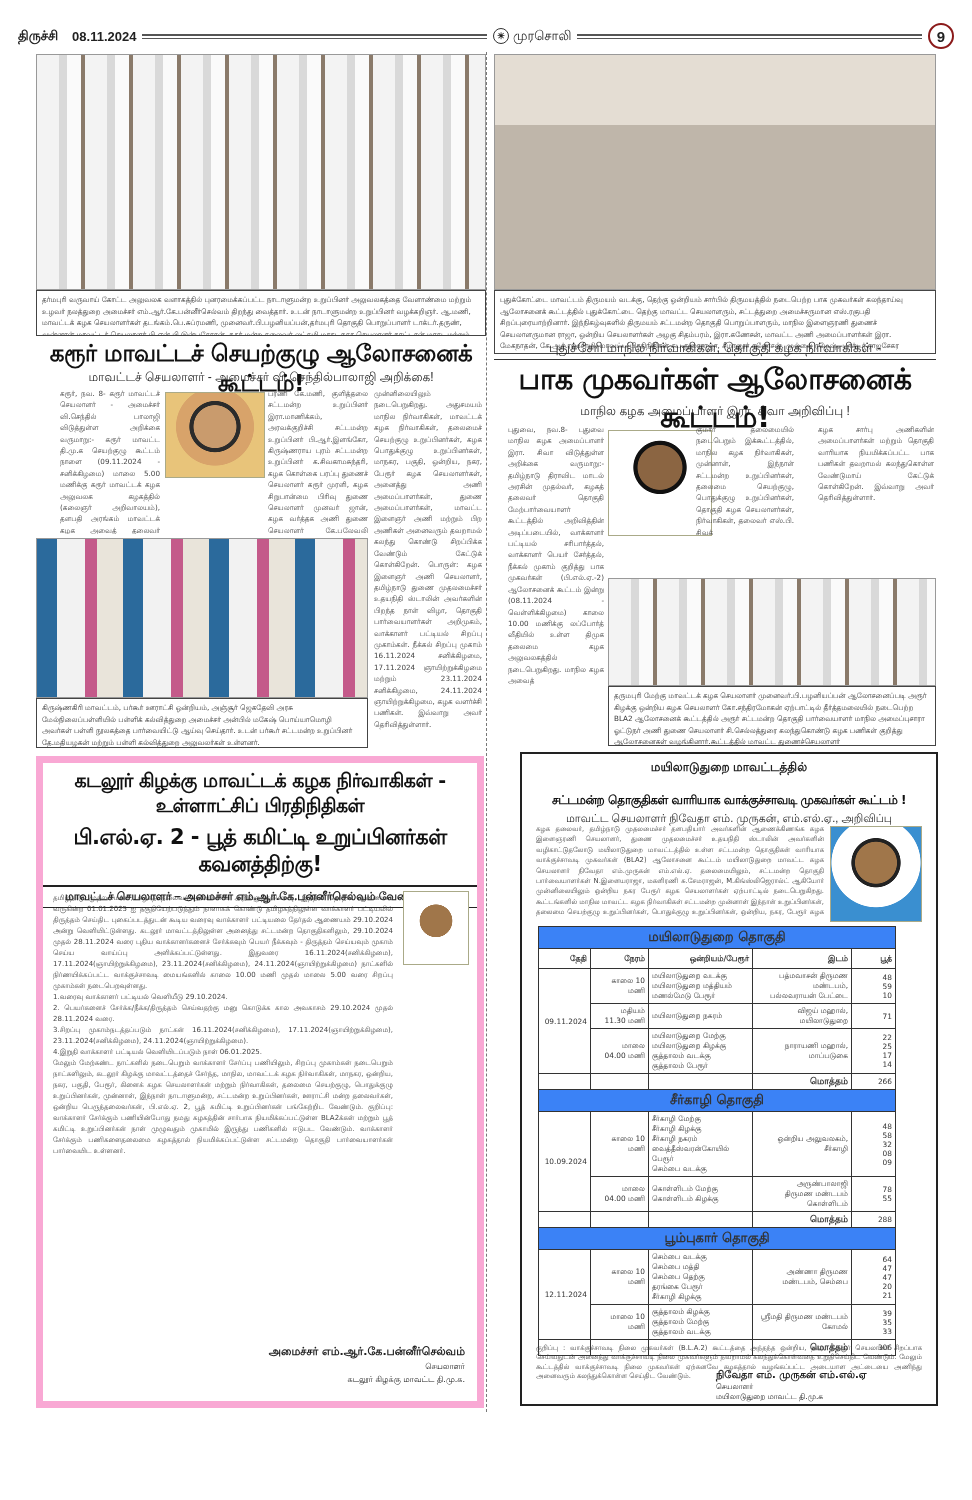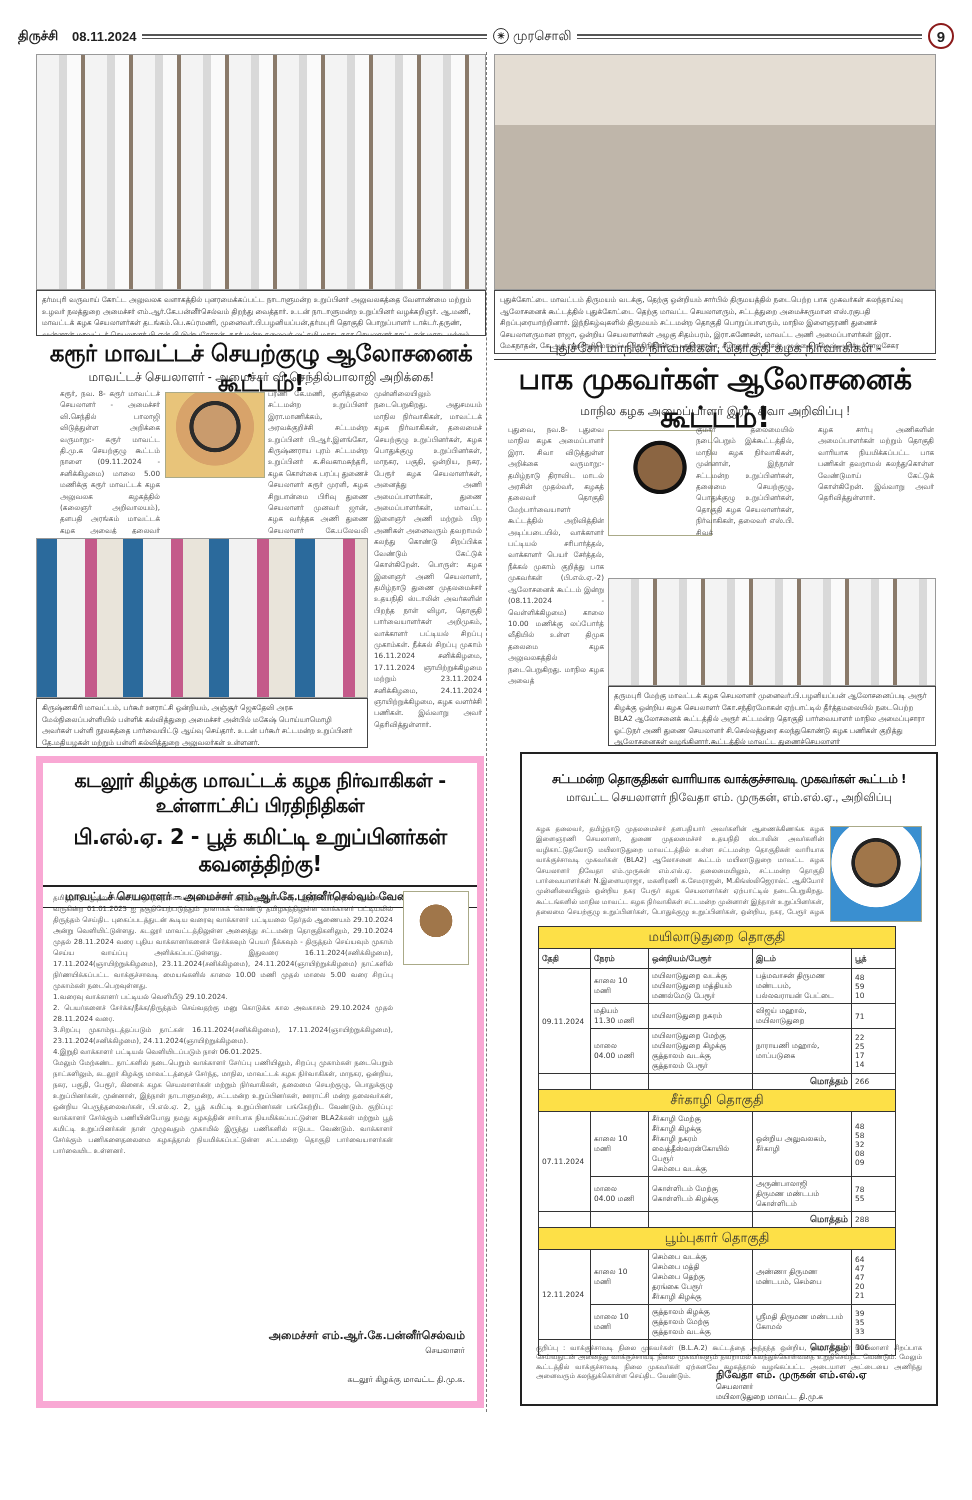--- a/index.html
+++ b/index.html
@@ -14,23 +14,23 @@
 .cap{border:1px solid #444;font-size:7.2px;line-height:11.5px;padding:3px 5px;background:#fff;color:#333;overflow:hidden}
 .vdash{border-left:1.5px dashed #777}
 .h-big{font-family:"DejaVu Sans",sans-serif;font-weight:900;color:#111;text-align:center;letter-spacing:-0.5px}
 .sub{font-family:"Liberation Sans",sans-serif;text-align:center;color:#222}
 .col{font-size:7.2px;line-height:11.4px;color:#444;text-align:justify;overflow:hidden}
 .portrait{background:radial-gradient(circle at 50% 40%,#c99b6d 0 30%,#2b2b2b 31% 36%,#d8a36a 37% 55%,#e8c47a 56%);border:1px solid #aa8}
 .portrait.blue{background:radial-gradient(circle at 50% 38%,#a0764a 0 28%,#222 29% 33%,#fff 34% 60%,#3a8fd0 61%)}
 .portrait.white{background:radial-gradient(circle at 50% 35%,#8b6542 0 26%,#111 27% 31%,#fff 32%)}
 .box{border:7px solid #f9a8d4}
 table{border-collapse:collapse;width:100%;font-size:7.4px;color:#333}
-td,th{border:1px solid #333;padding:2px 3px;text-align:left;vertical-align:middle}
+td,th{border:1px solid #333;padding:2px 3px;text-align:right;vertical-align:middle}
 th{font-weight:bold;font-size:7.8px;height:20px}
-.tt{font-weight:400;font-size:13px;text-align:center;height:22px;background:#fde047}
+.tt{font-weight:700;font-size:13px;text-align:center;height:22px;background:#3b82f6}
 .l{text-align:left}
 .lines{white-space:pre-line}
 </style>
 </head>
 <body>
 
 <div class="abs hdr">
   <span>திருச்சி</span>
   <span style="margin-left:14px">08.11.2024</span>
   <span class="rule"></span>
@@ -77,25 +77,26 @@
   <div class="col lines" style="margin:6px 80px 0 10px;height:66px"></div>
   <div class="col lines" style="position:absolute;left:10px;right:10px;top:130px;height:460px;padding-right:74px;font-size:7px;line-height:11px">தமிழ்நாடு முதலமைச்சர், கழகத் தலைவர் அவர்களின் அறிவுறுத்தலின்படி, இந்திய தேர்தல் ஆணையம் வருகின்ற 01.01.2025 ஐ தகுதியேற்படுத்தும் நாளாகக் கொண்டு தமிழகத்திலுள்ள வாக்காளர் பட்டியலில் திருத்தம் செய்திட புகைப்படத்துடன் கூடிய வரைவு வாக்காளர் பட்டியலை தேர்தல் ஆணையம் 29.10.2024 அன்று வெளியிட்டுள்ளது. கடலூர் மாவட்டத்திலுள்ள அனைத்து சட்டமன்ற தொகுதிகளிலும், 29.10.2024 முதல் 28.11.2024 வரை புதிய வாக்காளர்களைச் சேர்க்கவும் பெயர் நீக்கவும் - திருத்தம் செய்யவும் முகாம் செய்ய வாய்ப்பு அளிக்கப்பட்டுள்ளது. இதுவரை 16.11.2024(சனிக்கிழமை), 17.11.2024(ஞாயிற்றுக்கிழமை), 23.11.2024(சனிக்கிழமை), 24.11.2024(ஞாயிற்றுக்கிழமை) நாட்களில் நிர்ணயிக்கப்பட்ட வாக்குச்சாவடி மையங்களில் காலை 10.00 மணி முதல் மாலை 5.00 வரை சிறப்பு முகாம்கள் நடைபெறவுள்ளது.
 1.வரைவு வாக்காளர் பட்டியல் வெளியீடு 29.10.2024.
 2. பெயர்களைச் சேர்க்க/நீக்க/திருத்தம் செய்வதற்கு மனு கொடுக்க கால அவகாசம் 29.10.2024 முதல் 28.11.2024 வரை.
 3.சிறப்பு முகாம்நடத்தப்படும் நாட்கள் 16.11.2024(சனிக்கிழமை), 17.11.2024(ஞாயிற்றுக்கிழமை), 23.11.2024(சனிக்கிழமை), 24.11.2024(ஞாயிற்றுக்கிழமை).
 4.இறுதி வாக்காளர் பட்டியல் வெளியிடப்படும் நாள் 06.01.2025.
 மேலும் மேற்கண்ட நாட்களில் நடைபெறும் வாக்காளர் சேர்ப்பு பணியிலும், சிறப்பு முகாம்கள் நடைபெறும் நாட்களிலும், கடலூர் கிழக்கு மாவட்டத்தைச் சேர்ந்த, மாநில, மாவட்டக் கழக நிர்வாகிகள், மாநகர, ஒன்றிய, நகர, பகுதி, பேரூர், கிளைக் கழக செயலாளர்கள் மற்றும் நிர்வாகிகள், தலைமை செயற்குழு, பொதுக்குழு உறுப்பினர்கள், முன்னாள், இந்நாள் நாடாளுமன்ற, சட்டமன்ற உறுப்பினர்கள், ஊராட்சி மன்ற தலைவர்கள், ஒன்றிய பெருந்தலைவர்கள், பி.எல்.ஏ. 2, பூத் கமிட்டி உறுப்பினர்கள் பங்கேற்றிட வேண்டும். குறிப்பு: வாக்காளர் சேர்க்கும் பணியின்போது நமது கழகத்தின் சார்பாக நியமிக்கப்பட்டுள்ள BLA2க்கள் மற்றும் பூத் கமிட்டி உறுப்பினர்கள் நாள் முழுவதும் முகாமில் இருந்து பணிகளில் ஈடுபட வேண்டும். வாக்காளர் சேர்க்கும் பணிகளைதலைமை கழகத்தால் நியமிக்கப்பட்டுள்ள சட்டமன்ற தொகுதி பார்வையாளர்கள் பார்வையிட உள்ளனர்.</div>
   <div style="position:absolute;right:12px;bottom:16px;text-align:right;width:220px">
     <div style="font-weight:bold;font-size:11px">அமைச்சர் எம்.ஆர்.கே.பன்னீர்செல்வம்</div>
     <div style="font-size:8px;margin-top:3px">செயலாளர்</div>
-    <div style="font-size:8px;margin-top:19px">கடலூர் கிழக்கு மாவட்ட தி.மு.க.</div>
+    <div style="font-size:8px;margin-top:3px">கடலூர் கிழக்கு மாவட்ட தி.மு.க.</div>
   </div>
 </div>
 
 <div class="abs" style="left:520px;top:752px;width:418px;height:654px;border:2px solid #222">
+  <div class="sub" style="font-size:12px;font-weight:bold;margin-top:6px">மயிலாடுதுறை மாவட்டத்தில்</div>
   <div class="h-big" style="font-size:12px;margin-top:18px">சட்டமன்ற தொகுதிகள் வாரியாக வாக்குச்சாவடி முகவர்கள் கூட்டம் !</div>
   <div class="sub" style="font-size:11px;margin-top:4px">மாவட்ட செயலாளர் நிவேதா எம். முருகன், எம்.எல்.ஏ., அறிவிப்பு</div>
   <div class="col" style="position:absolute;left:14px;top:70px;width:288px;height:94px;font-size:6.8px;line-height:10.4px">கழக தலைவர், தமிழ்நாடு முதலமைச்சர் தளபதியார் அவர்களின் ஆணைக்கிணங்க கழக இளைஞரணி செயலாளர், துணை முதலமைச்சர் உதயநிதி ஸ்டாலின் அவர்களின் வழிகாட்டுதலோடு மயிலாடுதுறை மாவட்டத்தில் உள்ள சட்டமன்ற தொகுதிகள் வாரியாக வாக்குச்சாவடி முகவர்கள் (BLA2) ஆலோசனை கூட்டம் மயிலாடுதுறை மாவட்ட கழக செயலாளர் நிவேதா எம்.முருகன் எம்.எல்.ஏ. தலைமையிலும், சட்டமன்ற தொகுதி பார்வையாளர்கள் N.இளையராஜா, மகளிரணி சு.சேமராஜன், M.கிங்ஸ்லிஜெரால்ட் ஆகியோர் முன்னிலையிலும் ஒன்றிய நகர பேரூர் கழக செயலாளர்கள் ஏற்பாட்டில் நடைபெறுகிறது. கூட்டங்களில் மாநில மாவட்ட கழக நிர்வாகிகள் சட்டமன்ற முன்னாள் இந்நாள் உறுப்பினர்கள், தலைமை செயற்குழு உறுப்பினர்கள், பொதுக்குழு உறுப்பினர்கள், ஒன்றிய, நகர, பேரூர் கழக செயலாளர்கள், சார்பு அணி நிர்வாகிகள், உள்ளாட்சி அமைப்பு பிரதிநிதிகள் கலந்து கொள்கின்றனர்.</div>
   <div class="portrait blue" style="position:absolute;right:14px;top:72px;width:92px;height:96px"></div>
 
   <div style="position:absolute;left:16px;top:172px;width:358px">
     <table id="sched">
         <tbody>
           <tr>
             <td colspan="5" class="tt">மயிலாடுதுறை தொகுதி</td>
@@ -146,21 +147,21 @@
             <td></td>
             <td></td>
             <td></td>
             <td style="text-align:right;font-weight:bold;font-size:9px">மொத்தம்</td>
             <td>266</td>
           </tr>
           <tr>
             <td colspan="5" class="tt">சீர்காழி தொகுதி</td>
           </tr>
           <tr>
-            <td rowspan="2" style="width:52px">07.11.2024</td>
+            <td rowspan="2" style="width:52px">10.09.2024</td>
             <td class="lines" style="width:58px">காலை 10 மணி</td>
             <td class="l lines" style="width:104px">சீர்காழி மேற்கு
 சீர்காழி கிழக்கு
 சீர்காழி நகரம்
 வைத்தீஸ்வரன்கோயில் பேரூர்
 செம்பை வடக்கு</td>
             <td class="lines">ஒன்றிய அலுவலகம்,
 சீர்காழி</td>
             <td class="lines" style="width:44px">48
 58

